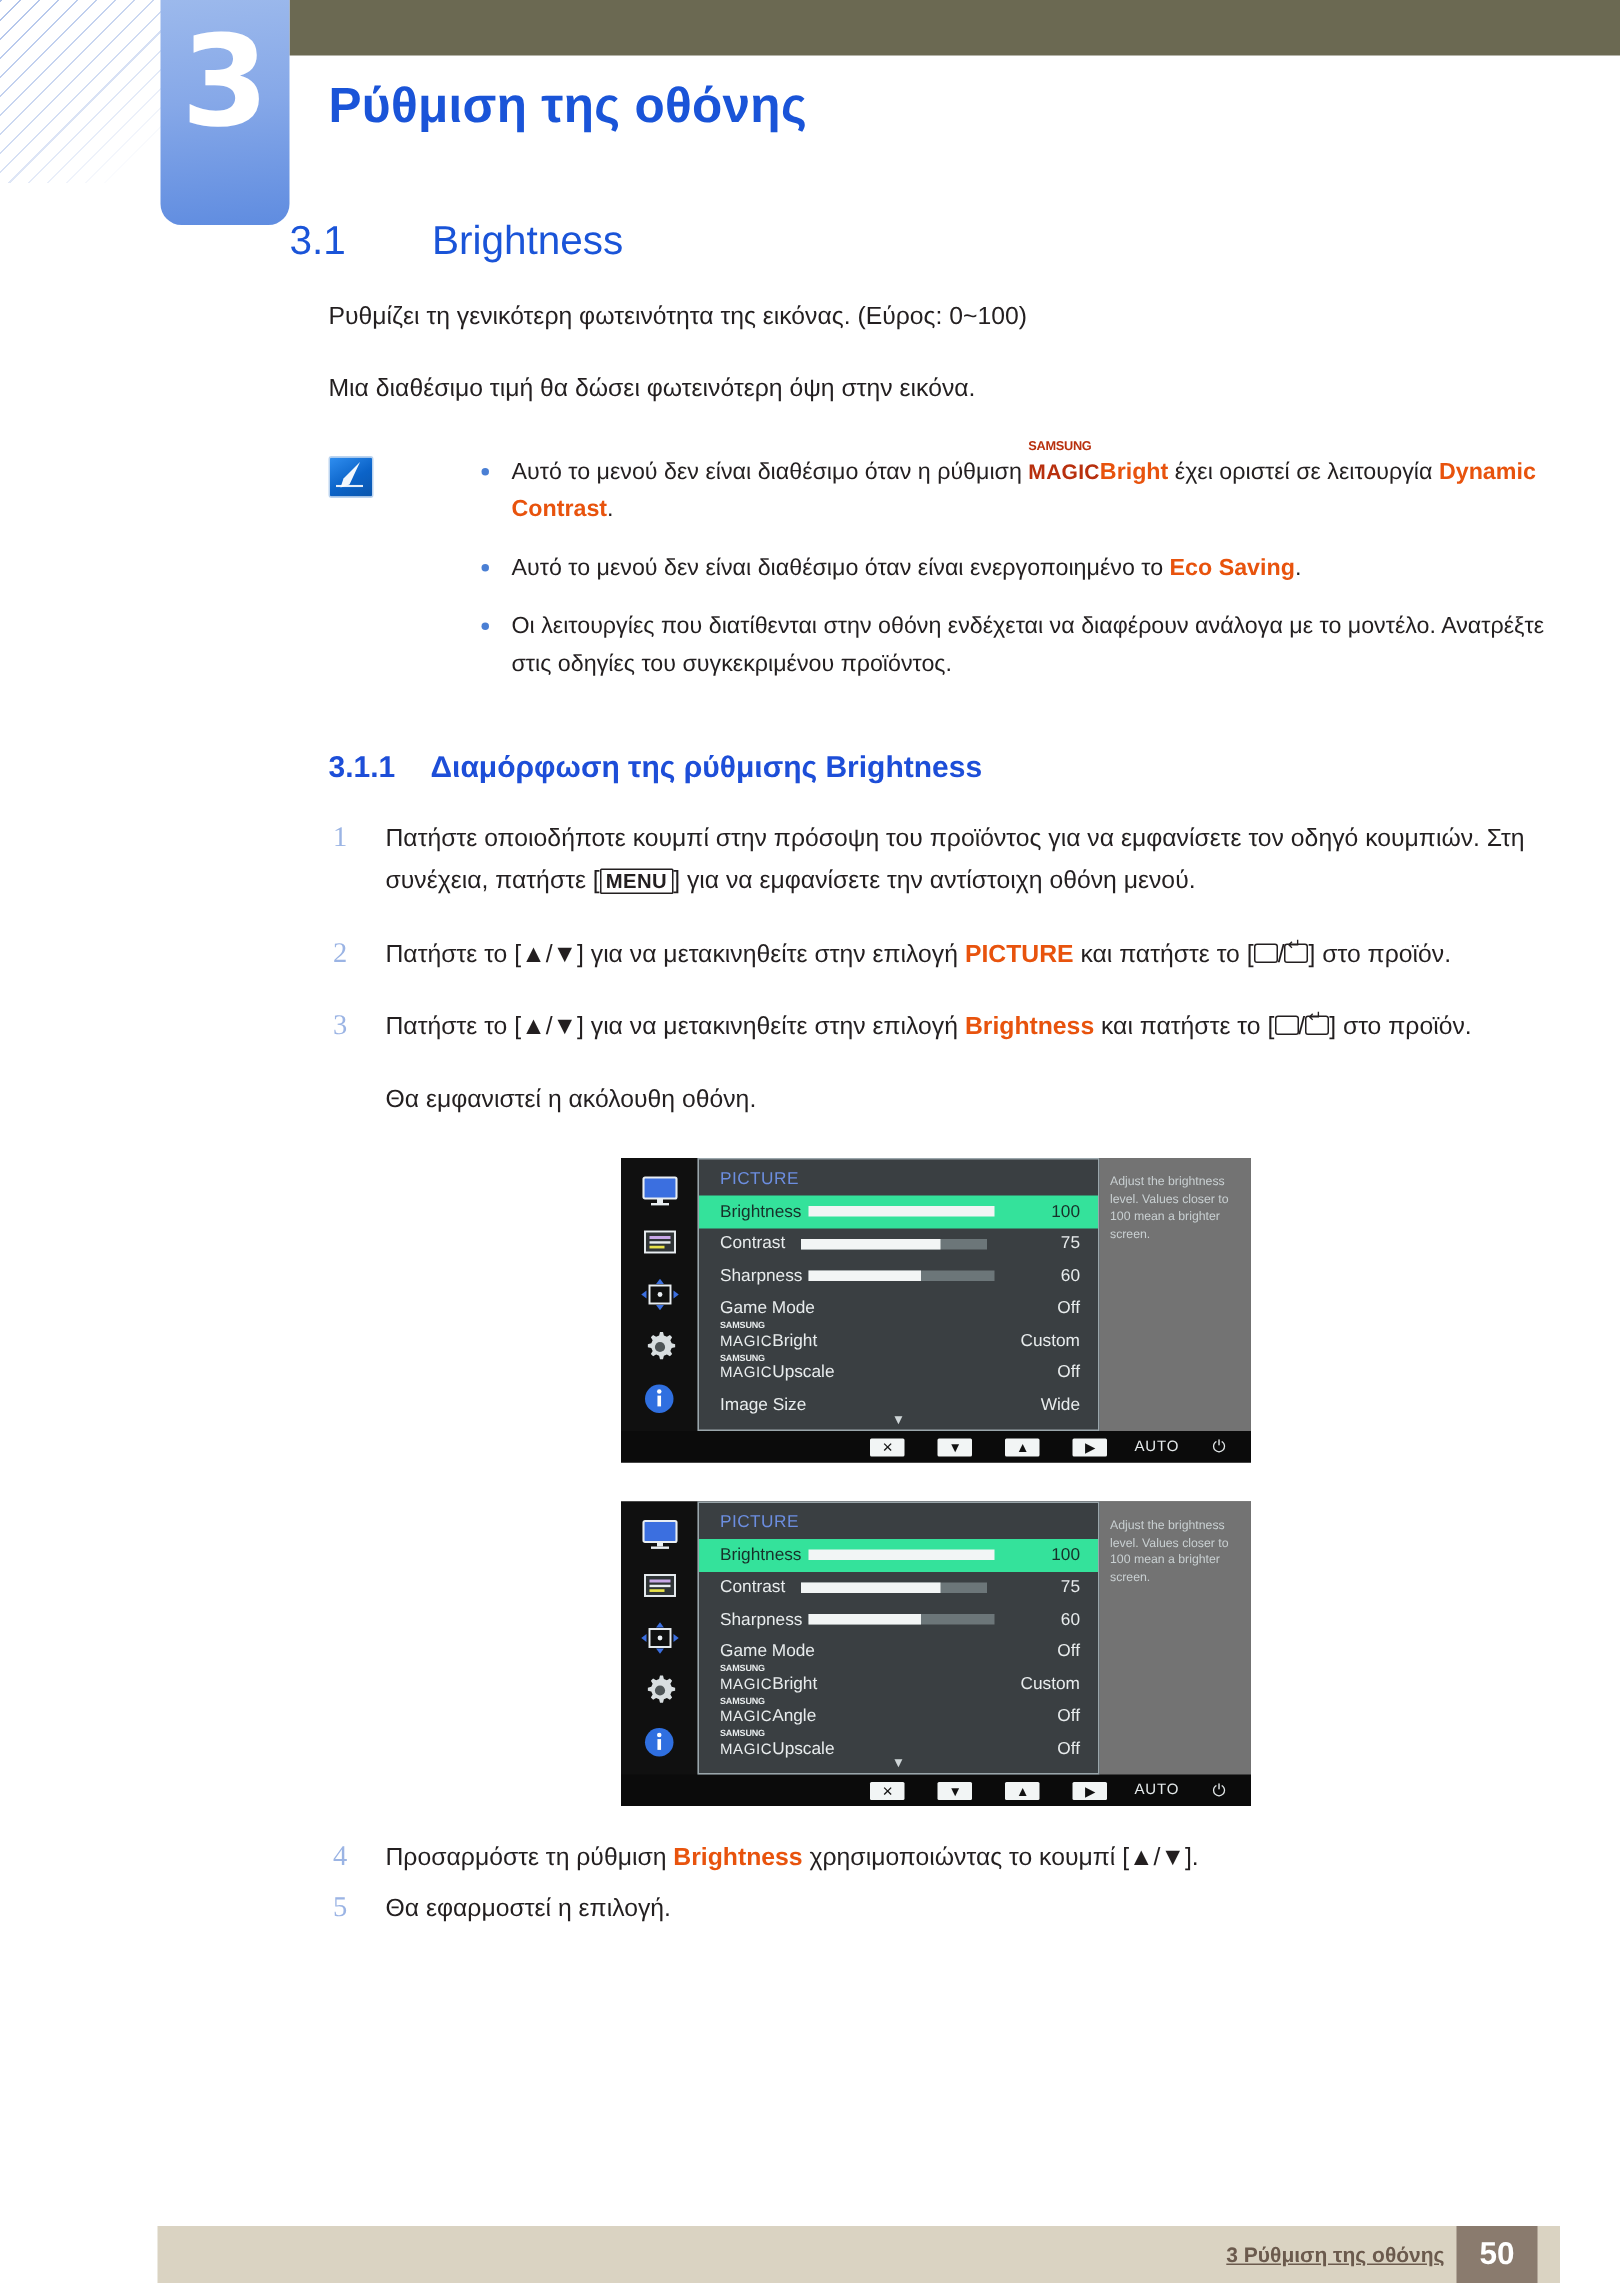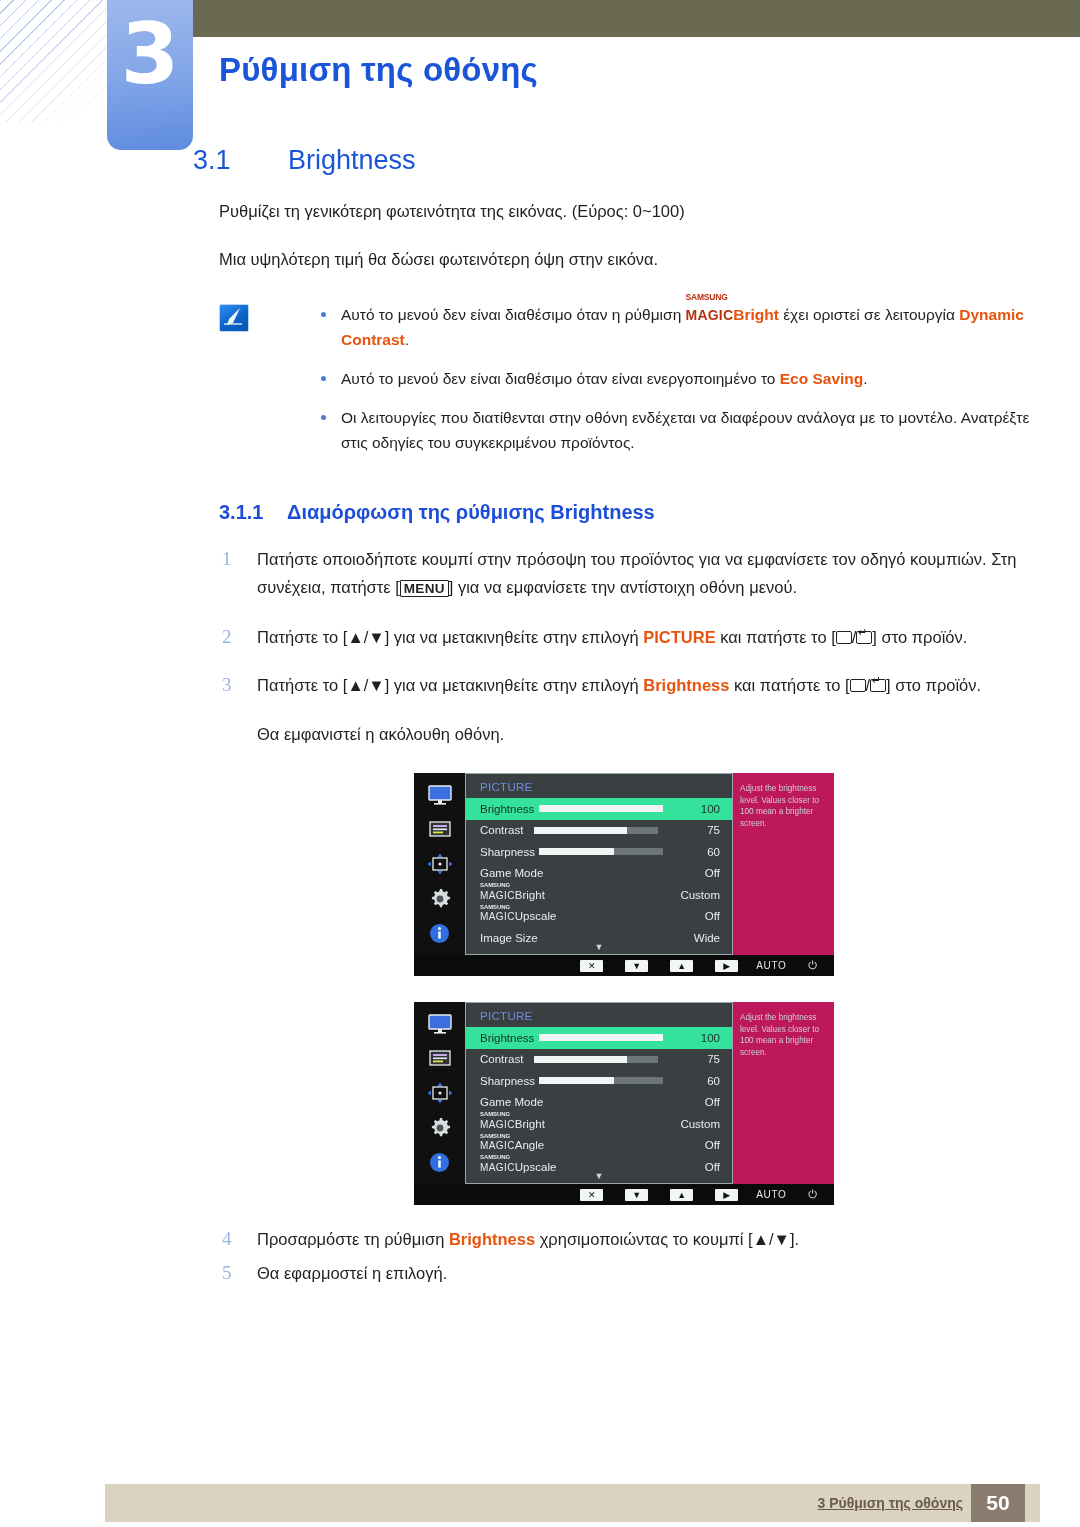--- a/index.html
+++ b/index.html
@@ -209,21 +209,21 @@
     width:124px;height:7px;background:#6c7679;position:relative;
   }
   .osd-row.sel .bar{background:#34e29b;}
   .bar i{display:block;height:100%;background:#f2f5f5;}
   .osd-caret{
     position:absolute;left:50%;bottom:2px;
     transform:translateX(-50%);
     color:#cfd6d8;font-size:9px;line-height:9px;
   }
   .osd-help{
-    width:101px;background:#be185d;color:#c9d0d2;
+    width:101px;background:#737373;color:#c9d0d2;
     font-size:8.2px;line-height:11.5px;
     padding:10px 6px 0 7px;box-sizing:border-box;
   }
   .osd-foot{
     height:21px;background:#0b0b0b;
     display:flex;align-items:center;justify-content:flex-end;
     padding-right:17px;
   }
   .osd-foot .btn{
     width:23px;height:12px;background:#f2f5f5;color:#111;
@@ -276,21 +276,21 @@
     <div class="intro">
     </div>
 
     <h2 class="sec">
       <span class="num">3.1</span>
       <span>Brightness</span>
     </h2>
 
     <div class="body-block">
       <p>Ρυθμίζει τη γενικότερη φωτεινότητα της εικόνας. (Εύρος: 0~100)</p>
-      <p>Μια υψηλότερη τιμή θα δώσει φωτεινότερη όψη στην εικόνα.</p>
+      <p>Μια διαθέσιμο τιμή θα δώσει φωτεινότερη όψη στην εικόνα.</p>
 
       <div class="note">
         <div class="note-icon">
           <svg width="26" height="24" viewBox="0 0 26 24">
             <path d="M20 3 L9 14 L7 20 L13 18 Z" fill="#ffffff" opacity="0.95"></path>
             <path d="M4 19 L22 19" stroke="#ffffff" stroke-width="1.4" opacity="0.9"></path>
           </svg>
         </div>
         <ul class="note-list">
           <li>

